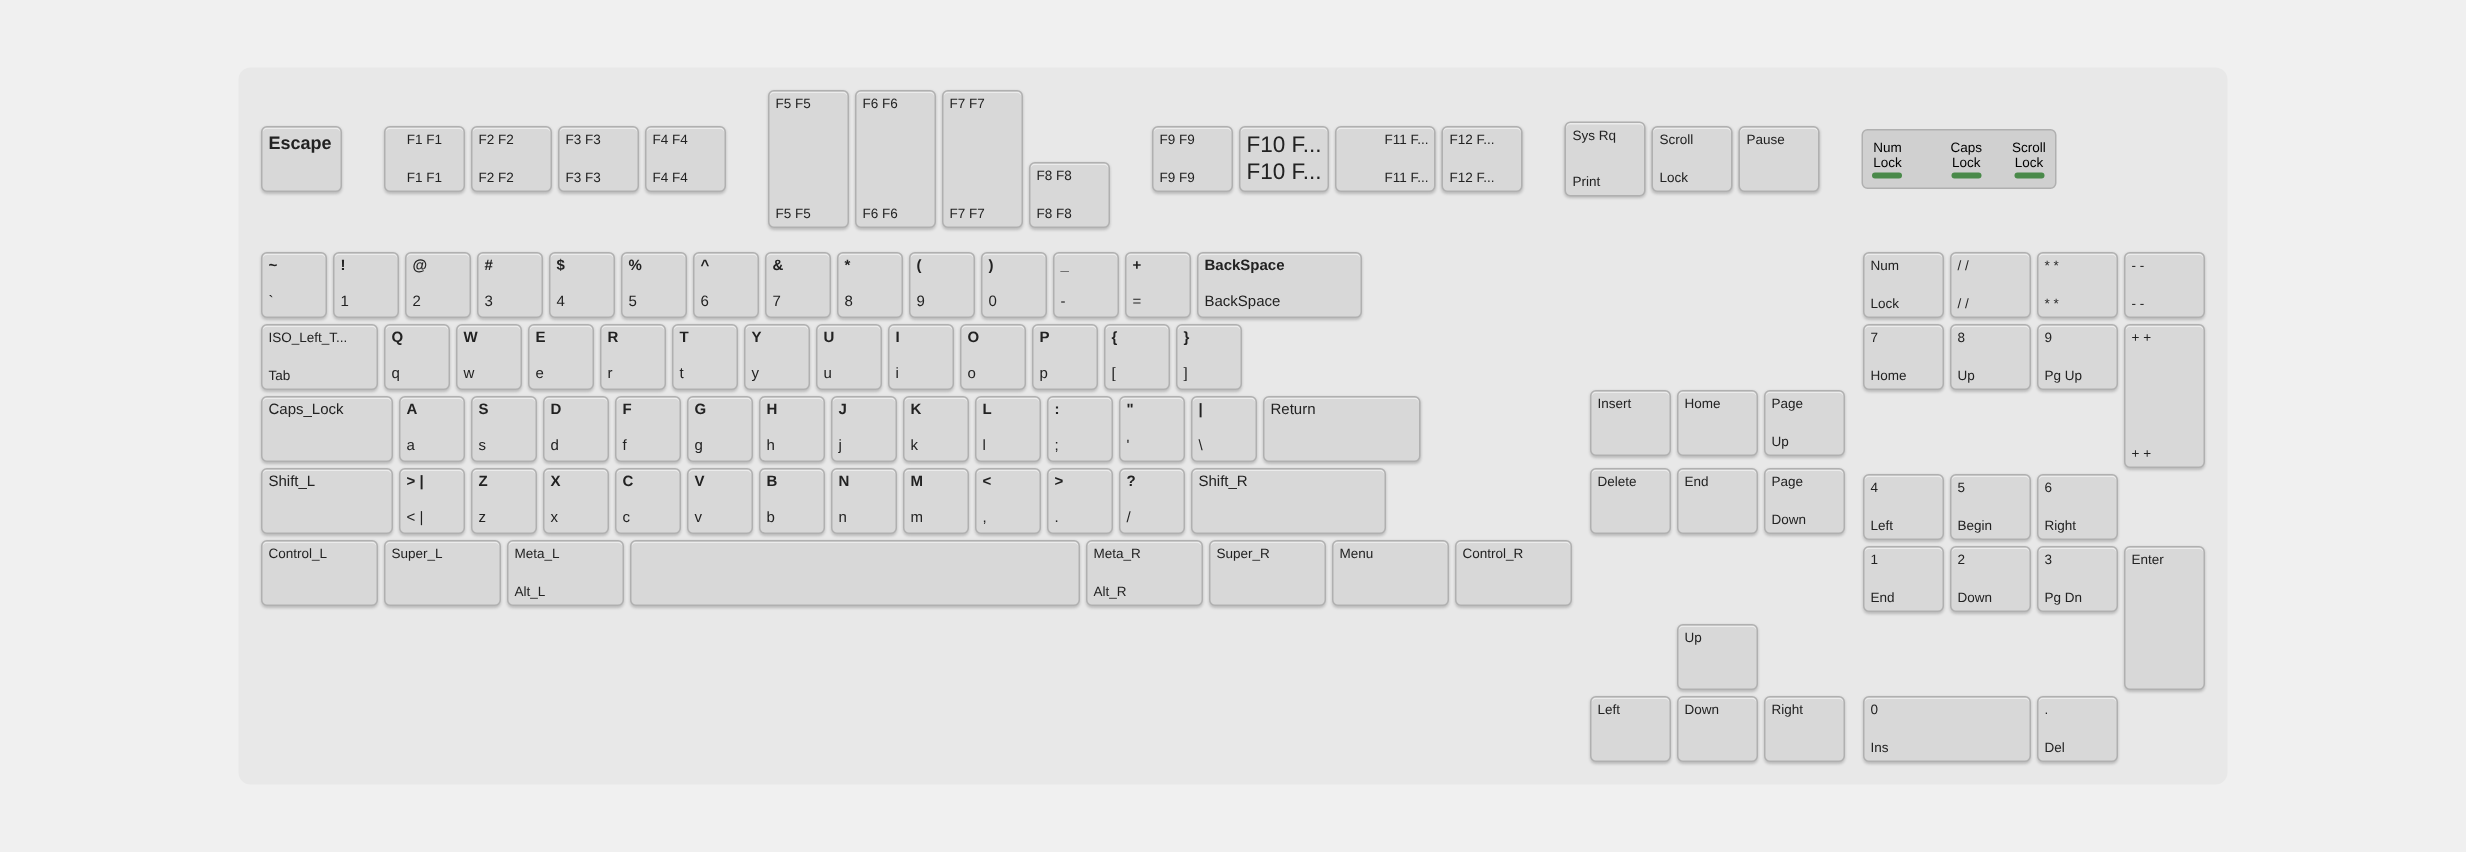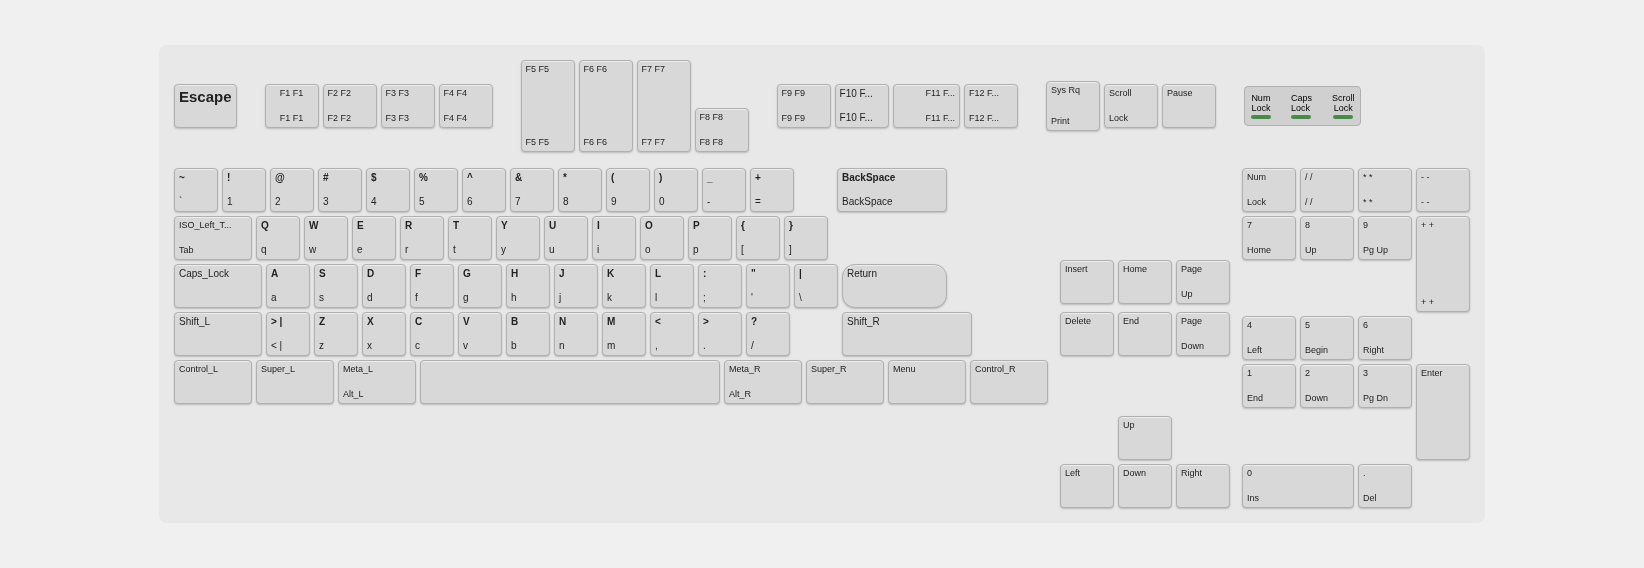--- a/index.html
+++ b/index.html
@@ -38,24 +38,24 @@
       min-width: 44px;
       font-size: 10px;
       line-height: 1.2;
       color: #222;
       cursor: pointer;
       position: relative;
       box-shadow: 0 1px 2px rgba(0,0,0,0.2), inset 0 1px 0 rgba(255,255,255,0.5);
     }
     .key .top { font-size: 10px; font-weight: bold; }
     .key .bottom { font-size: 10px; }
-    .key.wide-backspace { min-width: 110px; margin-left: 39px; }
+    .key.wide-backspace { min-width: 110px; }
     .key.wide-tab { min-width: 78px; }
     .key.wide-caps { min-width: 88px; }
-    .key.wide-return { min-width: 105px; border-radius: 13px; }
+    .key.wide-return { min-width: 105px; }
     .led {
       width: 20px;
       height: 4px;
       background: #4a8a4a;
       border-radius: 2px;
       margin: 2px auto 0;
     }
     .section-gap { width: 20px; }
     .numpad-row {
       display: flex;
@@ -99,21 +99,21 @@
     .numpad-block {
       display: flex;
       flex-direction: column;
       gap: 4px;
     }
     .indicators-row {
       display: flex;
       gap: 20px;
       align-items: center;
     }
-    .key-single { font-size: 15px; font-weight: bold; }
+    .key-single { font-size: 12px; font-weight: bold; }
     .f-group {
       display: flex;
       gap: 4px;
     }
     .indicators-section {
       display: flex;
       flex-direction: column;
       gap: 4px;
       padding: 6px;
       border: 1px solid #b0b0b0;
@@ -171,21 +171,21 @@
         <span>F8  F8</span>
       </div>
     </div>
     <div class="section-gap"></div>
 
     <div class="f-group">
       <div class="key" style="min-width:54px;font-size:9px;">
         <span>F9  F9</span>
         <span>F9  F9</span>
       </div>
-      <div class="key" style="min-width:54px;font-size:10px;">
+      <div class="key" style="min-width:54px;font-size:15px;">
         <span>F10 F...</span>
         <span>F10 F...</span>
       </div>
       <div class="key" style="min-width:54px;font-size:9px;padding-left:32px;">
         <span>F11 F...</span>
         <span>F11 F...</span>
       </div>
       <div class="key" style="min-width:54px;font-size:9px;">
         <span>F12 F...</span>
         <span>F12 F...</span>
@@ -205,21 +205,21 @@
       <span>Pause</span>
     </div>
     <div class="section-gap"></div>
 
     <div class="indicators-section">
       <div class="indicators-row">
         <div style="text-align:center;">
           <div style="font-size:9px;">Num<br>Lock</div>
           <div class="led"></div>
         </div>
-        <div style="text-align:left;">
+        <div style="text-align:center;margin-left:12px;">
           <div style="font-size:9px;">Caps<br>Lock</div>
           <div class="led"></div>
         </div>
         <div style="text-align:center;">
           <div style="font-size:9px;">Scroll<br>Lock</div>
           <div class="led"></div>
         </div>
       </div>
     </div>
   </div>
@@ -440,21 +440,21 @@
             <span class="bottom">,</span>
           </div>
         <div class="key">
             <span class="top">&gt;</span>
             <span class="bottom">.</span>
           </div>
         <div class="key">
             <span class="top">?</span>
             <span class="bottom">/</span>
           </div>
-        <div class="key" style="min-width:130px;margin-left:48px;">
+        <div class="key" style="min-width:130px;">
           <span>Shift_R</span>
         </div>
       </div>
 
       <div class="key-row">
         <div class="key" style="min-width:78px;font-size:9px;">
           <span>Control_L</span>
         </div>
         <div class="key" style="min-width:78px;font-size:9px;">
           <span>Super_L</span>

